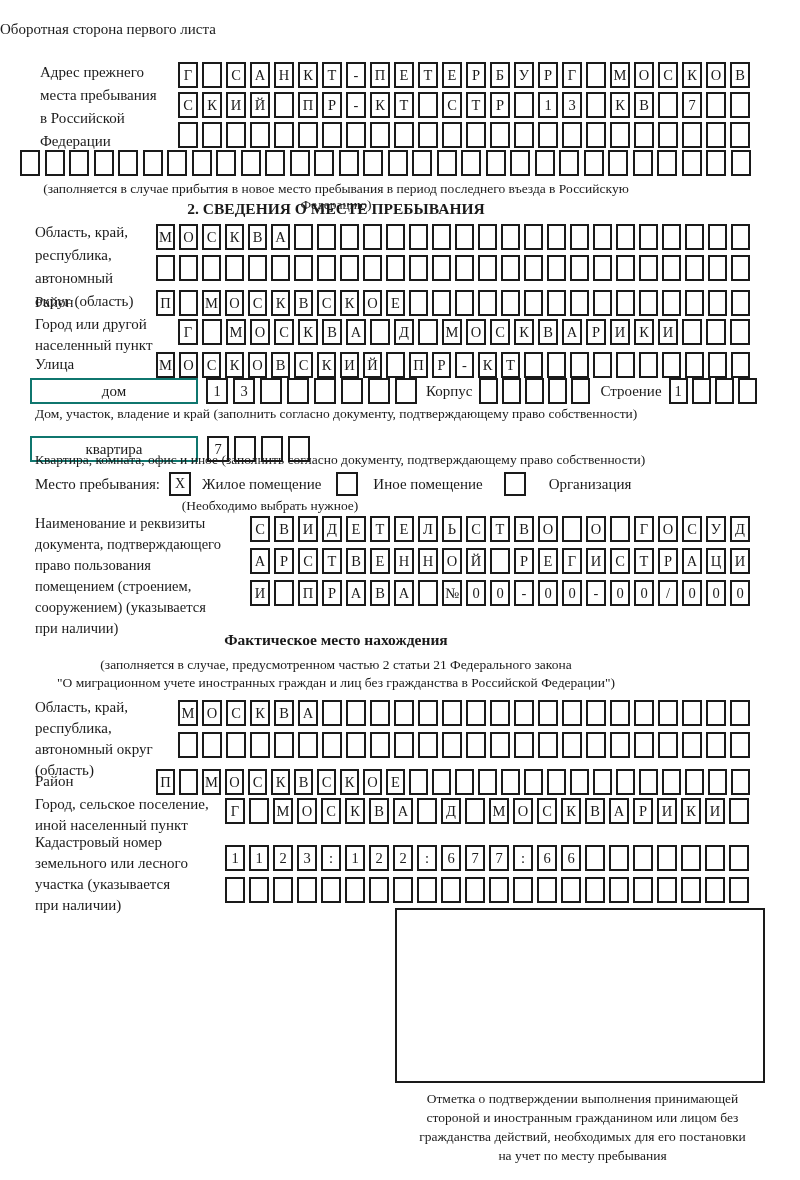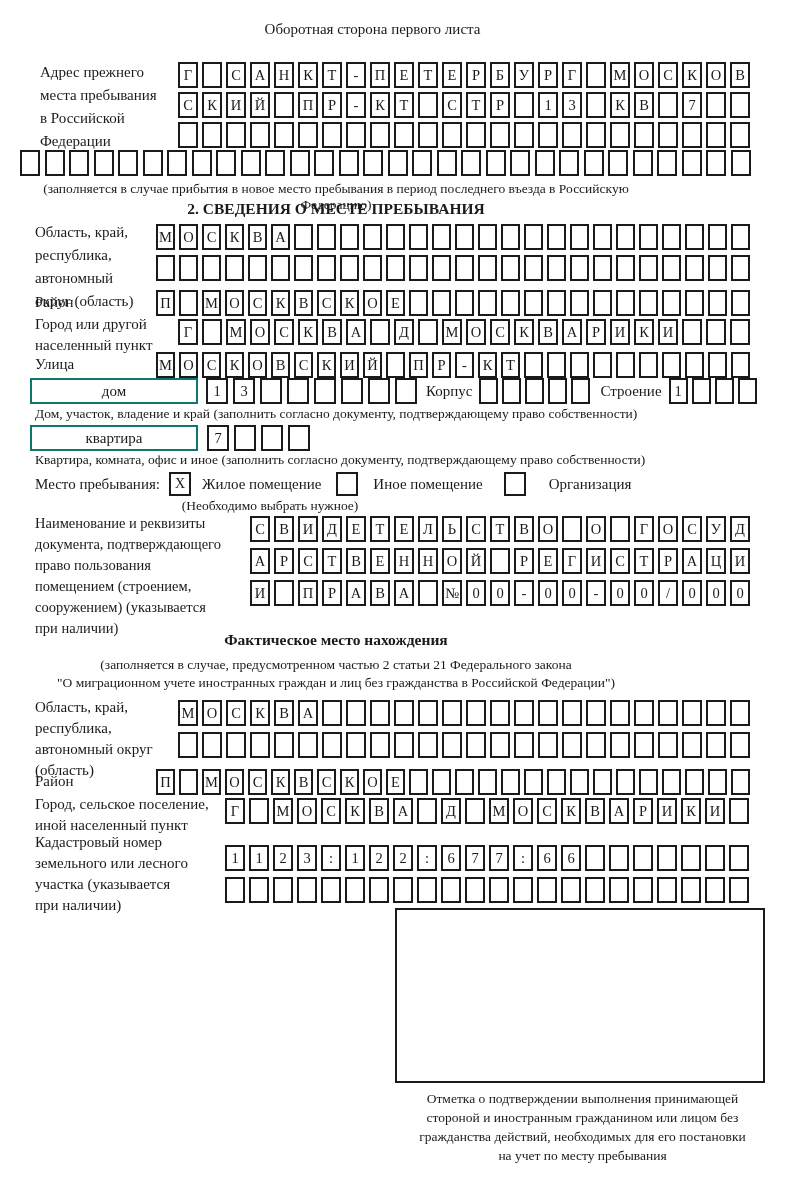--- a/index.html
+++ b/index.html
@@ -39,21 +39,21 @@
     border:2px solid #1a1a1a; box-sizing:border-box; width:22px; height:24px;
     display:flex; align-items:center; justify-content:center; font-size:14px;
     margin-top:1px; background:#fff;
   }
   .bigbox { border:2px solid #1a1a1a; box-sizing:border-box; background:#fff; }
   .pre { white-space:pre-line; }
 </style>
 </head>
 <body style="color: rgb(26, 26, 26); background: rgb(255, 255, 255);">
 
-<div class="abs label" style="top:18px; left:0; width:745px; text-align:center;">Оборотная сторона первого листа</div>
+<div class="abs label" style="top:18px; left:0; width:745px; text-align:left;">Оборотная сторона первого листа</div>
 
 <div class="abs label lh24" style="top:61px; left:40px;">Адрес прежнего
 места пребывания
 в Российской
 Федерации</div>
 <div class="abs cells c24" style="top:62px; left:178px;">
     <div class="cell">Г</div>
     <div class="cell"></div>
     <div class="cell">С</div>
     <div class="cell">А</div>
@@ -339,21 +339,21 @@
   <div class="inline-lbl" style="margin-right:7px;">Строение</div>
   <div class="cells cg2">
       <div class="cell">1</div>
       <div class="cell"></div>
       <div class="cell"></div>
       <div class="cell"></div>
     </div>
 </div>
 <div class="abs note" style="top:406px; left:35px;">Дом, участок, владение и край (заполнить согласно документу, подтверждающему право собственности)</div>
 
-<div class="abs inline-row" style="top:425px; left:30px;border-radius:12px;">
+<div class="abs inline-row" style="top:436px; left:30px;border-radius:12px;">
   <div class="labelbox" style="margin-right:9px;">квартира</div>
   <div class="cells cg1">
       <div class="cell">7</div>
       <div class="cell"></div>
       <div class="cell"></div>
       <div class="cell"></div>
     </div>
 </div>
 <div class="abs note" style="top:452px; left:35px;">Квартира, комната, офис и иное (заполнить согласно документу, подтверждающему право собственности)</div>
 

